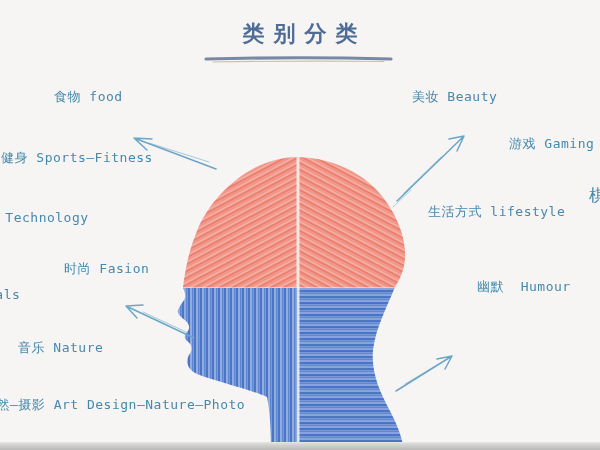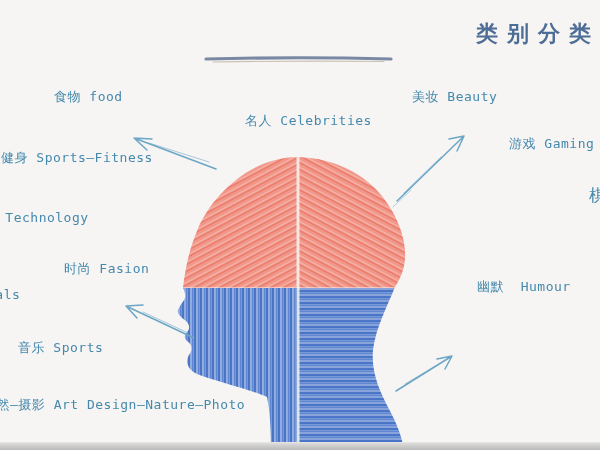--- a/index.html
+++ b/index.html
@@ -4,21 +4,21 @@
 <style>
   html,body{margin:0;padding:0;}
   body{
     width:600px;height:450px;position:relative;overflow:hidden;
     background:#f6f5f3;
     font-family:"DejaVu Sans Mono","Liberation Mono",monospace;
   }
   .stage{position:absolute;inset:0;}
   .title{
     position:absolute;top:19px;left:0;width:100%;
-    text-align:right;
+    text-align:center;
     font-family:"Liberation Serif","DejaVu Serif",serif;
     font-size:22px;font-weight:600;color:#4d6c96;
     letter-spacing:9px;text-indent:9px;
   }
   .cat{
     position:absolute;
     font-size:13px;color:#4589ad;
     white-space:pre;letter-spacing:.5px;
     font-weight:500;
   }
@@ -115,26 +115,26 @@
       <g>
         <path d="M396 391 L452 356 M452 356 L437 359 M452 356 L445 369" stroke-width="1.5"></path>
         <path d="M405 384 L437 365" stroke-width="0.9" opacity="0.65"></path>
       </g>
     </g>
   </svg>
 
   <div class="title">类别分类</div>
 
   <span class="cat" style="left:54px;top:88px">食物 food</span>
-  <span class="cat" style="left:245px;top:112px">名人 Celebrities</span>
   <span class="cat" style="left:1px;top:149px">健身 Sports—Fitness</span>
   <span class="cat" style="left:412px;top:88px">美妆 Beauty</span>
   <span class="cat" style="left:509px;top:135px">游戏 Gaming</span>
   <span class="cat" style="left:-30px;top:209px">科技 Technology</span>
+  <span class="cat" style="left:428px;top:203px">生活方式 lifestyle</span>
   <span class="cat" style="left:477px;top:278px">幽默  Humour</span>
   <span class="cat" style="left:64px;top:260px">时尚 Fasion</span>
   <span class="cat" style="left:-38px;top:287px">Animals</span>
-  <span class="cat" style="left:18px;top:339px">音乐 Sports</span>
+  <span class="cat" style="left:18px;top:339px">音乐 Nature</span>
   <span class="cat" style="left:-17px;top:396px">自然—摄影 Art Design—Nature—Photo</span>
   <span class="cat big" style="left:589px;top:184px">棋</span>
 
   <div class="bottom-edge"></div>
 </div>
 
 </body></html>

